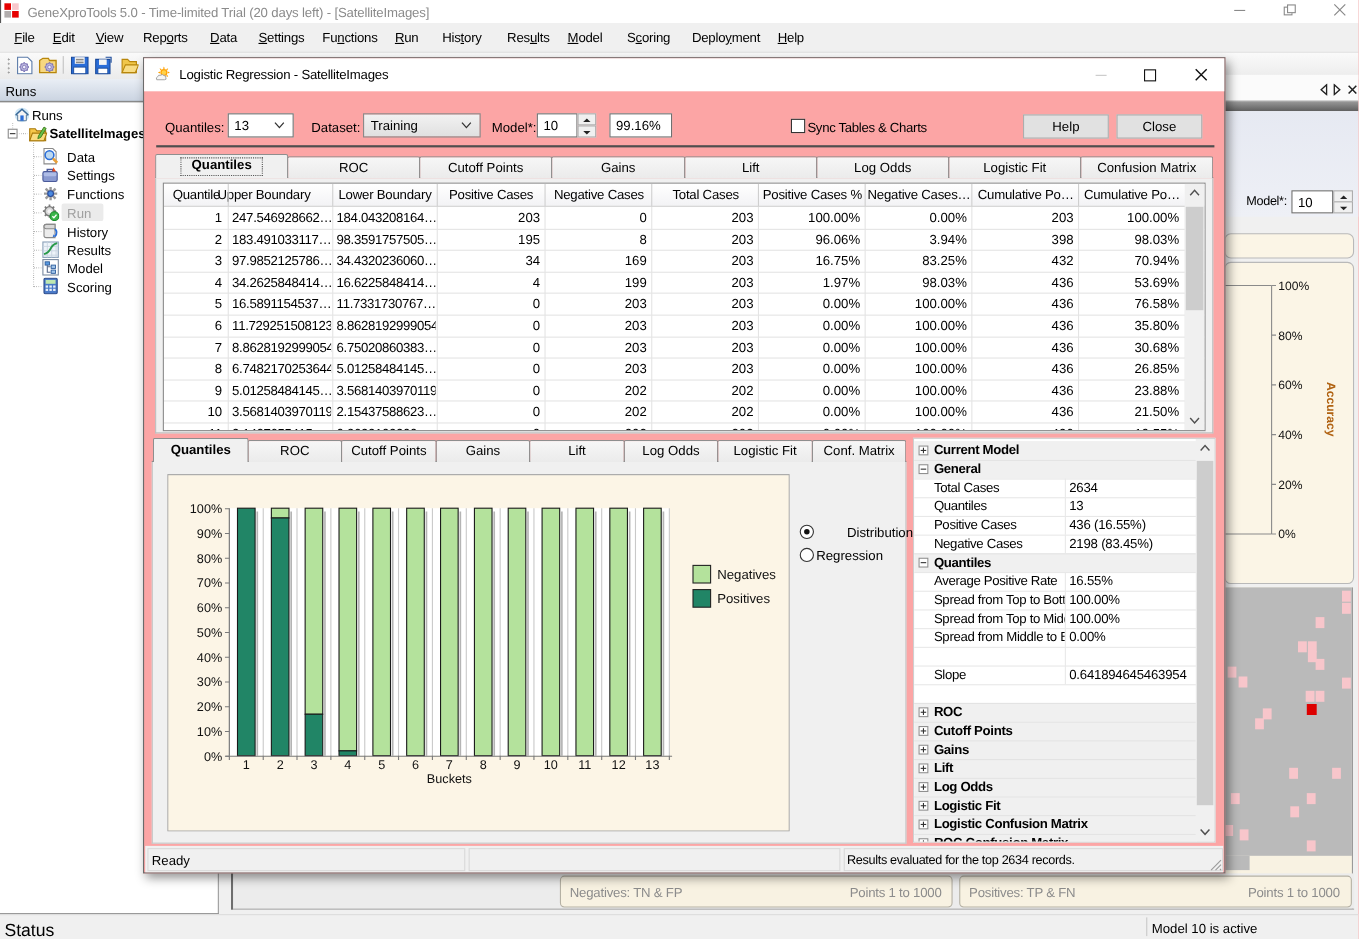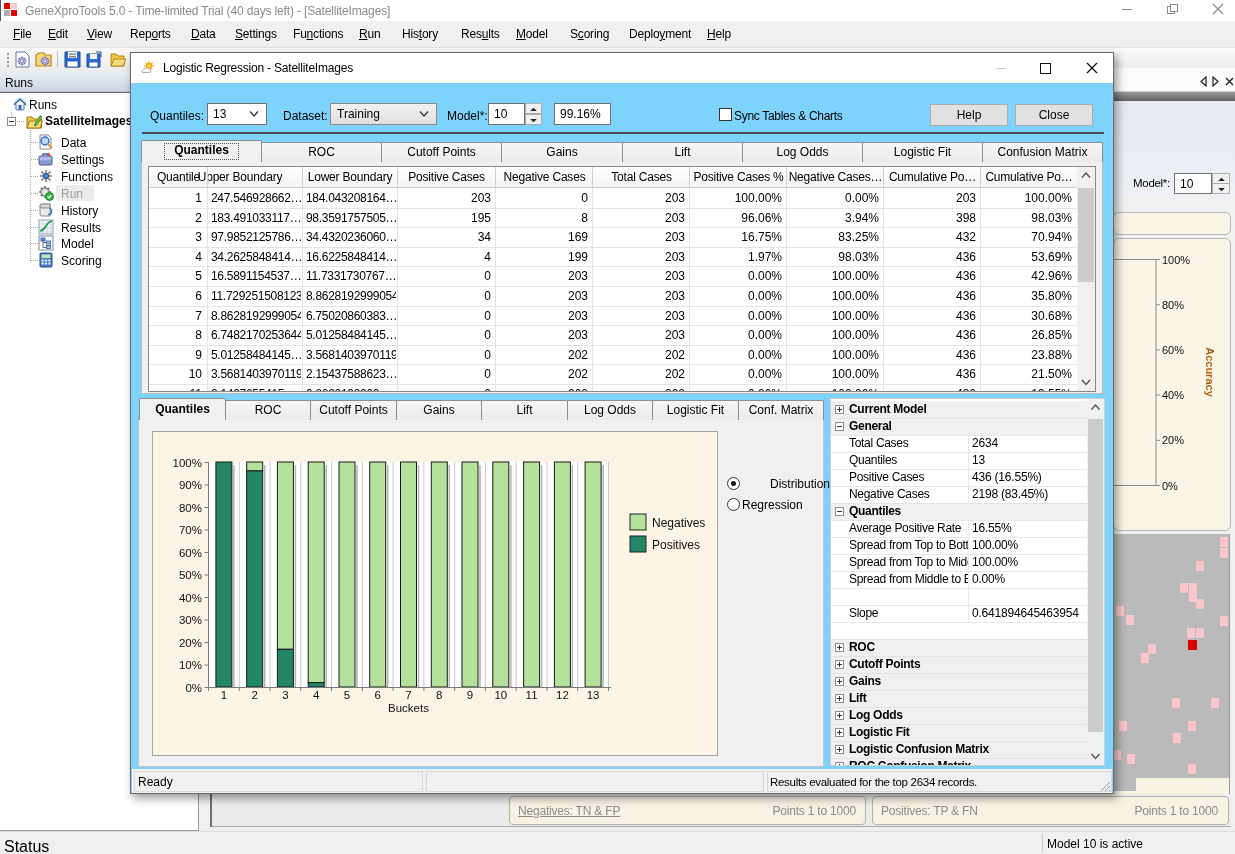--- a/index.html
+++ b/index.html
@@ -11,21 +11,21 @@
   u{text-decoration:underline;}
 </style>
 </head>
 <body>
 
 <div class="abs" style="left:0;top:0;width:1235px;height:21px;background:#ffffff;border-left:1px solid #555;box-sizing:border-box;"></div>
 <div class="abs" style="left:4px;top:3px;width:6px;height:6px;background:#e60000;"></div>
 <div class="abs" style="left:11px;top:3px;width:6px;height:6px;background:#f8c8cc;"></div>
 <div class="abs" style="left:4px;top:10px;width:6px;height:6px;background:#b2aeae;"></div>
 <div class="abs" style="left:11px;top:10px;width:6px;height:6px;background:#e60000;"></div>
-<div class="tx" style="left:25px;top:4px;font-size:12px;letter-spacing:-0.15px;color:#8b8b8b;">GeneXproTools 5.0 - Time-limited Trial (40 days left) - [SatelliteImages]</div>
+<div class="tx" style="left:25px;top:4px;font-size:12px;letter-spacing:-0.15px;color:#8b8b8b;">GeneXproTools 5.0 - Time-limited Trial (20 days left) - [SatelliteImages]</div>
 
 <div class="abs" style="left:1122px;top:9px;width:10px;height:1px;background:#8a8a8a;"></div>
 <div class="abs" style="left:1167px;top:6px;width:6px;height:6px;border:1px solid #8a8a8a;"></div>
 <div class="abs" style="left:1170px;top:4px;width:6px;height:6px;border:1px solid #8a8a8a;background:#fff;"></div>
 <svg class="abs" style="left:1212px;top:3px;" width="12" height="12" viewBox="0 0 12 12">
     <path d="M1 1 L11 11 M11 1 L1 11" stroke="#8a8a8a" stroke-width="1.1" fill="none"></path>
   </svg>
 
 <div class="abs" style="left:0;top:21px;width:1235px;height:26px;background:#f0f0f0;"></div>
 <div id="menubar" style="position:absolute;left:0;top:27px;font-size:12px;letter-spacing:-0.2px;">
@@ -278,33 +278,33 @@
     <div class="pk" style="left:1113px;top:750px;"></div>
     <div class="pk" style="left:1127px;top:754px;"></div>
     <div class="pk" style="left:1188px;top:764px;"></div>
   </div>
 </div>
 <div id="bottomarea">
   <div class="abs" style="left:210px;top:102px;width:2px;height:725px;background:#6e6e6e;"></div>
   <div class="abs" style="left:212px;top:794px;width:1019px;height:32px;background:#ececec;"></div>
   <div class="abs" style="left:509px;top:796px;width:357px;height:29px;background:#f8f2e2;border:1px solid #b5b1a4;border-radius:4px;box-sizing:border-box;"></div>
   <div class="abs" style="left:872px;top:796px;width:357px;height:29px;background:#f8f2e2;border:1px solid #b5b1a4;border-radius:4px;box-sizing:border-box;"></div>
-  <div class="tx" style="left:518px;top:804px;color:#8c8c8c;letter-spacing:-0.2px;text-decoration:underline;">Negatives: TN &amp; FP</div>
+  <div class="tx" style="left:518px;top:804px;color:#8c8c8c;letter-spacing:-0.2px;">Negatives: TN &amp; FP</div>
   <div class="tx" style="right:379px;top:804px;color:#8c8c8c;letter-spacing:-0.2px;">Points 1 to 1000</div>
   <div class="tx" style="left:881px;top:804px;color:#8c8c8c;letter-spacing:-0.2px;">Positives: TP &amp; FN</div>
   <div class="tx" style="right:17px;top:804px;color:#8c8c8c;letter-spacing:-0.2px;">Points 1 to 1000</div>
   <div class="abs" style="left:212px;top:826px;width:1019px;height:1px;background:#a8a8a8;"></div>
 </div>
 
 <div class="abs" style="left:0;top:831px;width:1235px;height:23px;background:#f0f0f0;border-top:1px solid #dcdcdc;box-sizing:border-box;"></div>
 <div class="tx" style="left:4px;top:838px;font-size:16px;">Status</div>
 <div class="abs" style="left:1042px;top:834px;width:1px;height:17px;background:#c9c9c9;"></div>
 <div class="tx" style="left:1047px;top:837px;font-size:12px;">Model 10 is active</div>
 
-<div id="dialog" class="abs" style="left:130px;top:52px;width:984px;height:742px;background:#7dd3fc;border:1px solid #6b6b6b;box-sizing:border-box;box-shadow:3px 4px 9px rgba(0,0,0,0.42);">
+<div id="dialog" class="abs" style="left:130px;top:52px;width:984px;height:742px;background:#fca5a5;border:1px solid #6b6b6b;box-sizing:border-box;box-shadow:3px 4px 9px rgba(0,0,0,0.42);">
 
   <div class="abs" style="left:0;top:0;width:982px;height:30px;background:#fff;"></div>
   <svg class="abs" style="left:10px;top:7px;" width="15" height="15" viewBox="0 0 15 15">
     <g fill="#ffa000">
         <circle cx="8" cy="6" r="3.2"></circle>
         <path d="M8 0.5 l0.9 2 l-1.8 0 z"></path>
         <path d="M8 11.5 l0.9 -2 l-1.8 0 z"></path>
         <path d="M2.5 6 l2 -0.9 l0 1.8 z"></path>
         <path d="M13.5 6 l-2 -0.9 l0 1.8 z"></path>
         <path d="M4.1 2.1 l2 0.8 l-1.2 1.2 z"></path>
@@ -464,21 +464,21 @@
       <div class="row" style="top:99.4px;">
           <span class="cr q0">5</span>
           <span class="cl q1">16.5891154537…</span>
           <span class="cl q2">11.7331730767…</span>
           <span class="cr q3">0</span>
           <span class="cr q4">203</span>
           <span class="cr q5">203</span>
           <span class="cr q6">0.00%</span>
           <span class="cr q7">100.00%</span>
           <span class="cr q8">436</span>
-          <span class="cr q9">42.96%</span>
+          <span class="cr q9">76.58%</span>
         </div>
       <div class="row" style="top:119px;">
           <span class="cr q0">6</span>
           <span class="cl q1">11.729251508123</span>
           <span class="cl q2">8.8628192999054</span>
           <span class="cr q3">0</span>
           <span class="cr q4">203</span>
           <span class="cr q5">203</span>
           <span class="cr q6">0.00%</span>
           <span class="cr q7">100.00%</span>

